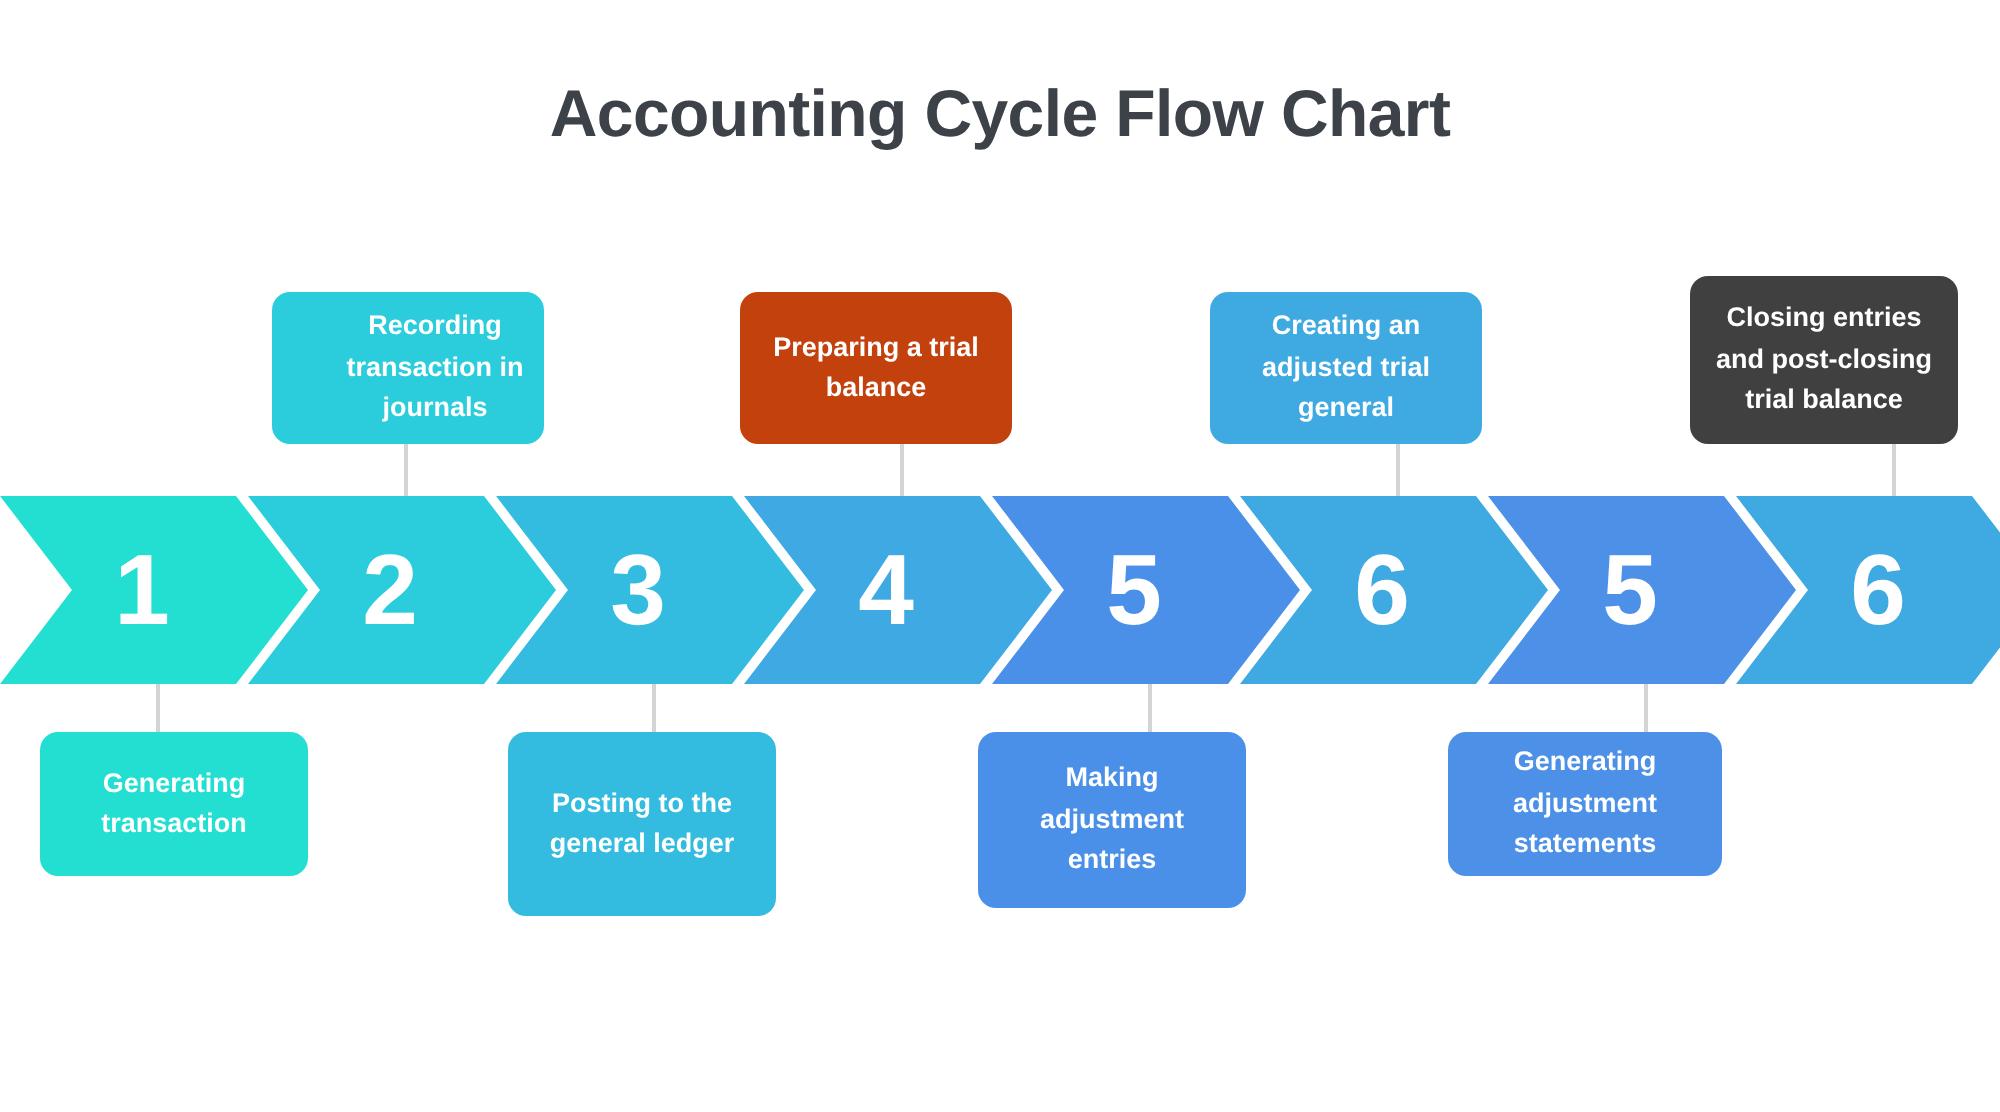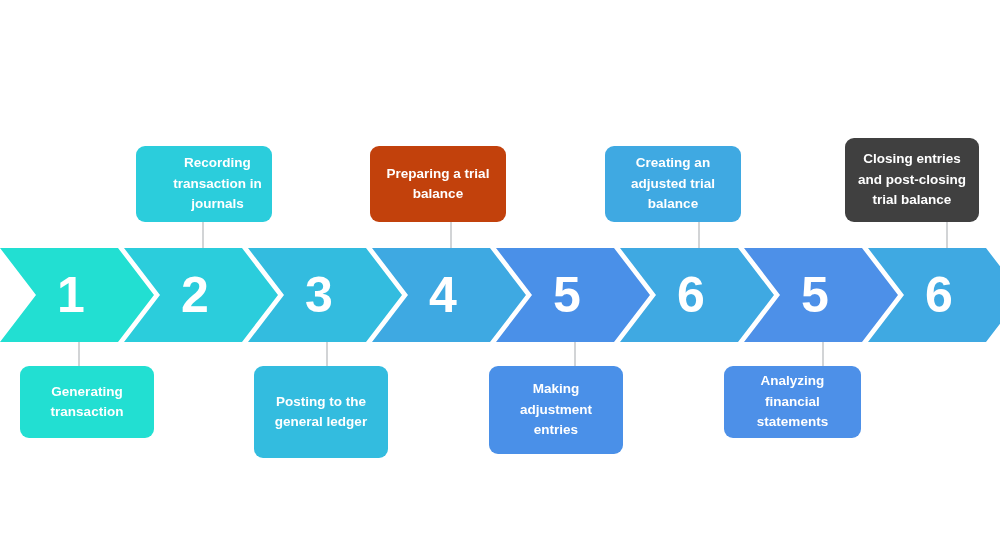--- a/index.html
+++ b/index.html
@@ -87,41 +87,42 @@
   .label-box span {
     display: block;
     width: 100%;
   }
 </style>
 </head>
 <body>
 
 <div id="chart-root">
 
+  <div class="chart-title">Accounting Cycle Flow Chart</div>
 
   <div id="connector-layer">
       <div class="connector" style="left: 202px; top: 222px; height: 28px;"></div>
       <div class="connector" style="left: 450px; top: 222px; height: 28px;"></div>
       <div class="connector" style="left: 698px; top: 222px; height: 28px;"></div>
       <div class="connector" style="left: 946px; top: 222px; height: 28px;"></div>
       <div class="connector" style="left: 78px; top: 340px; height: 26px;"></div>
       <div class="connector" style="left: 326px; top: 340px; height: 26px;"></div>
       <div class="connector" style="left: 574px; top: 340px; height: 26px;"></div>
       <div class="connector" style="left: 822px; top: 340px; height: 26px;"></div>
     </div>
 
   <div id="labels-top-layer">
       <div class="label-box" style="left: 136px; top: 146px; width: 136px; height: 76px; background: rgb(43, 205, 220); padding-left: 35px;">
         <span>Recording transaction in journals</span>
       </div>
       <div class="label-box" style="left: 370px; top: 146px; width: 136px; height: 76px; background: #c2410c;">
         <span>Preparing a trial balance</span>
       </div>
       <div class="label-box" style="left: 605px; top: 146px; width: 136px; height: 76px; background: rgb(63, 169, 226);">
-        <span>Creating an adjusted trial balance</span>
+        <span>Creating an adjusted trial general</span>
       </div>
       <div class="label-box" style="left: 845px; top: 138px; width: 134px; height: 84px; background: #404040;">
         <span>Closing entries and post-closing trial balance</span>
       </div>
     </div>
 
   <div class="chevron-band" id="chevron-band">
       <div class="chevron" style="left: 0px; width: 154px; background: rgb(34, 223, 210); clip-path: polygon(0px 0px, 118px 0px, 154px 47px, 118px 94px, 0px 94px, 36px 47px);">
         <div class="chevron-number">1</div>
       </div>
@@ -152,17 +153,17 @@
       <div class="label-box" style="left: 20px; top: 366px; width: 134px; height: 72px; background: rgb(34, 223, 210);">
         <span>Generating transaction</span>
       </div>
       <div class="label-box" style="left: 254px; top: 366px; width: 134px; height: 92px; background: rgb(51, 188, 223);">
         <span>Posting to the general ledger</span>
       </div>
       <div class="label-box" style="left: 489px; top: 366px; width: 134px; height: 88px; background: rgb(74, 144, 232);">
         <span>Making adjustment entries</span>
       </div>
       <div class="label-box" style="left: 724px; top: 366px; width: 137px; height: 72px; background: rgb(77, 144, 232);">
-        <span>Analyzing financial statements</span>
+        <span>Generating adjustment statements</span>
       </div>
     </div>
 
 </div>
 
 </body></html>

